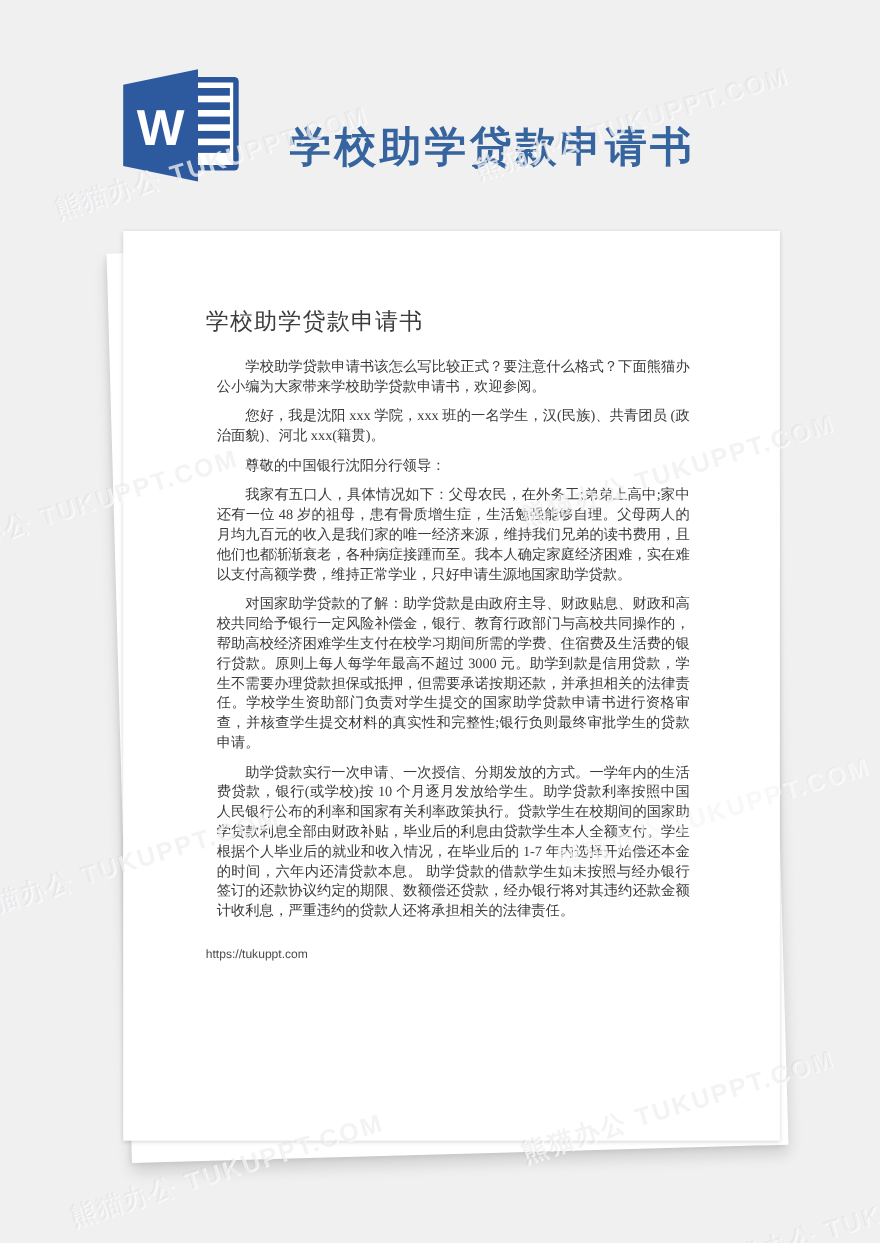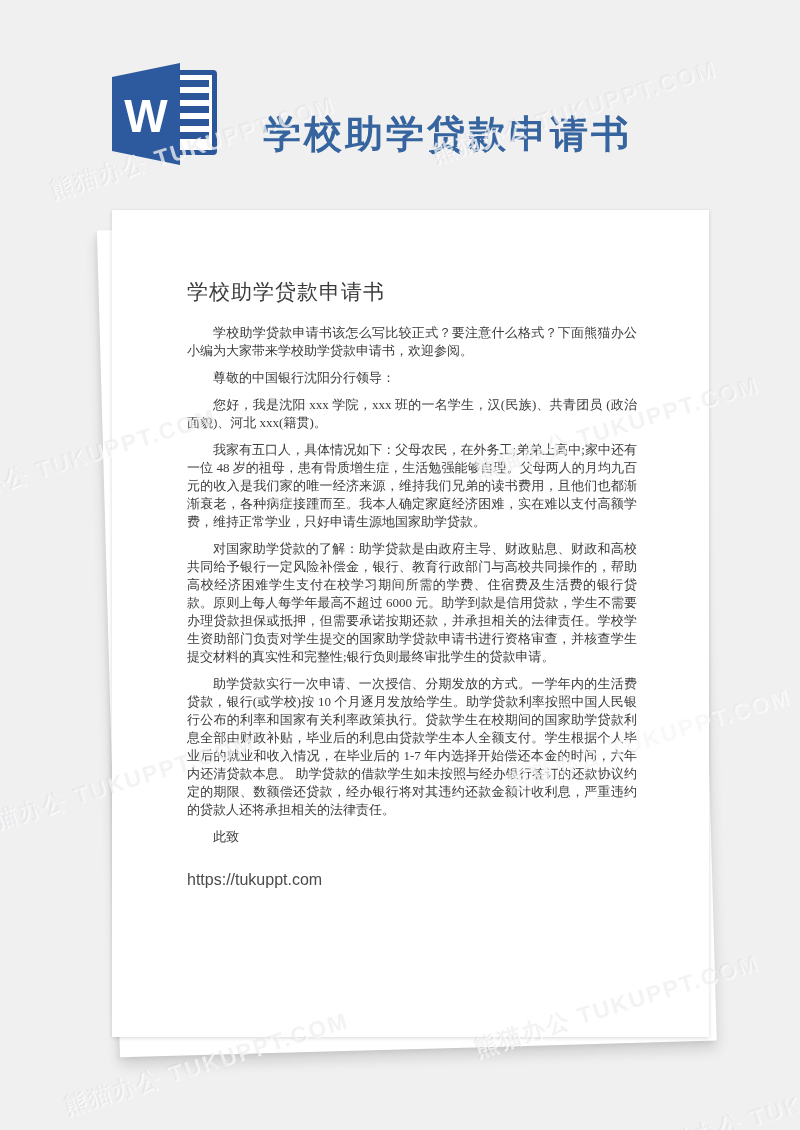--- a/index.html
+++ b/index.html
@@ -35,36 +35,36 @@
     box-sizing:border-box;
     padding:68px 72px 0 75px;
   }
   .doc-title{
     margin:0 0 18px 0;
     font-size:21px;font-weight:500;color:#3c3c3c;
     font-family:"Liberation Serif","DejaVu Serif",serif;
     letter-spacing:1px;
   }
   .doc-body p{
-    margin:9px 0;
+    margin:9px 10px;
     font-size:13px;line-height:18px;
     text-align:justify;text-indent:2em;
     color:#3b3b3b;
     font-family:"Liberation Serif","DejaVu Serif",serif;
   }
   .doc-closing{
     margin:12px 0 0 0;
     font-size:13px;line-height:18px;text-indent:2em;
     color:#3b3b3b;
     font-family:"Liberation Serif","DejaVu Serif",serif;
   }
   .doc-footer-url{
     display:inline-block;
     margin-top:16px;
-    font-size:16px;color:#4a4a4a;text-decoration:none;
+    font-size:11px;color:#4a4a4a;text-decoration:none;
     font-family:"Liberation Sans",sans-serif;
   }
   
   .wm{
     position:absolute;z-index:3;
     font-size:23px;font-weight:bold;letter-spacing:2px;white-space:nowrap;
     color:rgba(125,125,130,0.09);
     text-shadow:1px 1px 0 rgba(255,255,255,0.75);
     transform:rotate(-17deg);
     pointer-events:none;
@@ -111,21 +111,20 @@
 <div class="wm wm7">熊猫办公 TUKUPPT.COM</div>
 <div class="wm wm8">熊猫办公 TUKUPPT.COM</div>
 <div class="wm wm9">熊猫办公 TUKUPPT.COM</div>
 
 <div class="sheet-back"></div>
 
 <div class="sheet-front">
   <h2 class="doc-title">学校助学贷款申请书</h2>
   <div class="doc-body">
     <p>学校助学贷款申请书该怎么写比较正式？要注意什么格式？下面熊猫办公小编为大家带来学校助学贷款申请书，欢迎参阅。</p>
+    <p>您好，我是沈阳 xxx 学院，xxx 班的一名学生，汉(民族)、共青团员 (政治面貌)、河北 xxx(籍贯)。</p>
     <p>尊敬的中国银行沈阳分行领导：</p>
-    <p>您好，我是沈阳 xxx 学院，xxx 班的一名学生，汉(民族)、共青团员 (政治面貌)、河北 xxx(籍贯)。</p>
     <p>我家有五口人，具体情况如下：父母农民，在外务工;弟弟上高中;家中还有一位 48 岁的祖母，患有骨质增生症，生活勉强能够自理。父母两人的月均九百元的收入是我们家的唯一经济来源，维持我们兄弟的读书费用，且他们也都渐渐衰老，各种病症接踵而至。我本人确定家庭经济困难，实在难以支付高额学费，维持正常学业，只好申请生源地国家助学贷款。</p>
-    <p>对国家助学贷款的了解：助学贷款是由政府主导、财政贴息、财政和高校共同给予银行一定风险补偿金，银行、教育行政部门与高校共同操作的，帮助高校经济困难学生支付在校学习期间所需的学费、住宿费及生活费的银行贷款。原则上每人每学年最高不超过 6000 元。助学到款是信用贷款，学生不需要办理贷款担保或抵押，但需要承诺按期还款，并承担相关的法律责任。学校学生资助部门负责对学生提交的国家助学贷款申请书进行资格审查，并核查学生提交材料的真实性和完整性;银行负则最终审批学生的贷款申请。</p>
+    <p>对国家助学贷款的了解：助学贷款是由政府主导、财政贴息、财政和高校共同给予银行一定风险补偿金，银行、教育行政部门与高校共同操作的，帮助高校经济困难学生支付在校学习期间所需的学费、住宿费及生活费的银行贷款。原则上每人每学年最高不超过 3000 元。助学到款是信用贷款，学生不需要办理贷款担保或抵押，但需要承诺按期还款，并承担相关的法律责任。学校学生资助部门负责对学生提交的国家助学贷款申请书进行资格审查，并核查学生提交材料的真实性和完整性;银行负则最终审批学生的贷款申请。</p>
     <p>助学贷款实行一次申请、一次授信、分期发放的方式。一学年内的生活费贷款，银行(或学校)按 10 个月逐月发放给学生。助学贷款利率按照中国人民银行公布的利率和国家有关利率政策执行。贷款学生在校期间的国家助学贷款利息全部由财政补贴，毕业后的利息由贷款学生本人全额支付。学生根据个人毕业后的就业和收入情况，在毕业后的 1-7 年内选择开始偿还本金的时间，六年内还清贷款本息。 助学贷款的借款学生如未按照与经办银行签订的还款协议约定的期限、数额偿还贷款，经办银行将对其违约还款金额计收利息，严重违约的贷款人还将承担相关的法律责任。</p>
-    <p class="doc-closing">此致</p>
   </div>
   <a href="#" class="doc-footer-url">https://tukuppt.com</a>
 </div>
 
 </body></html>

